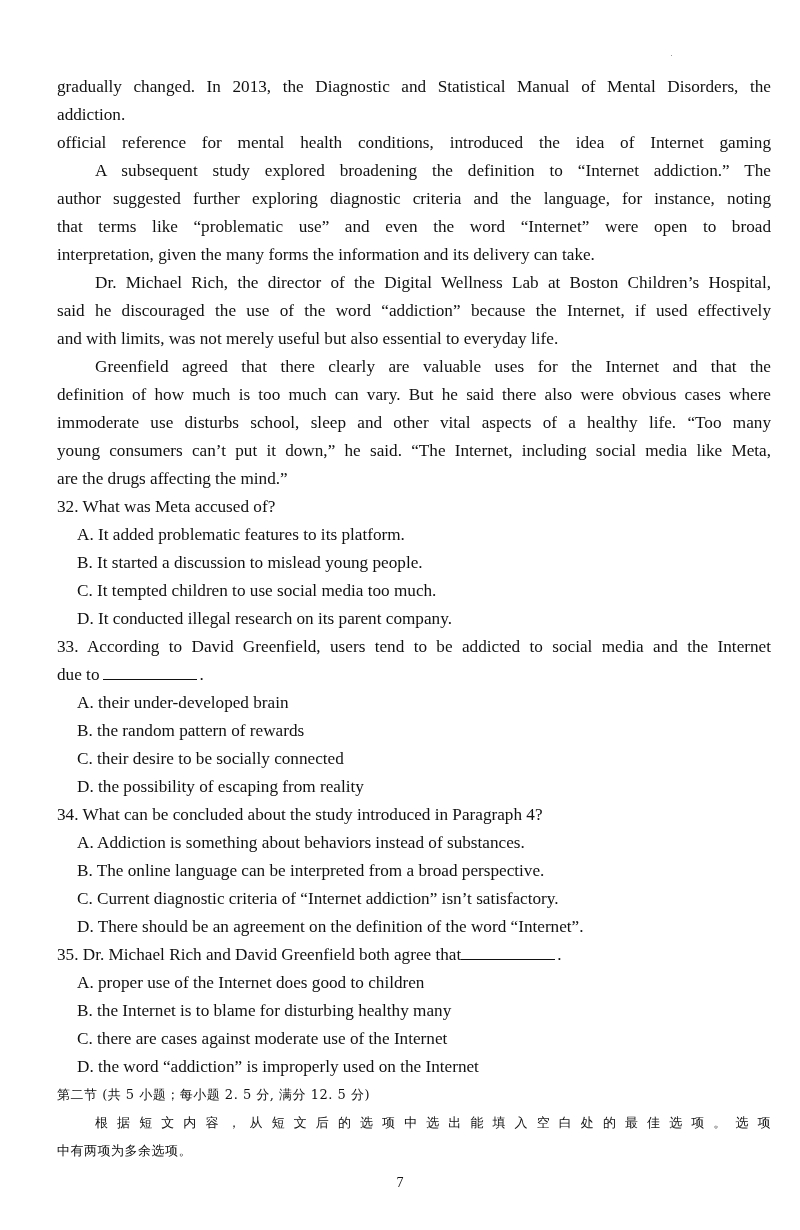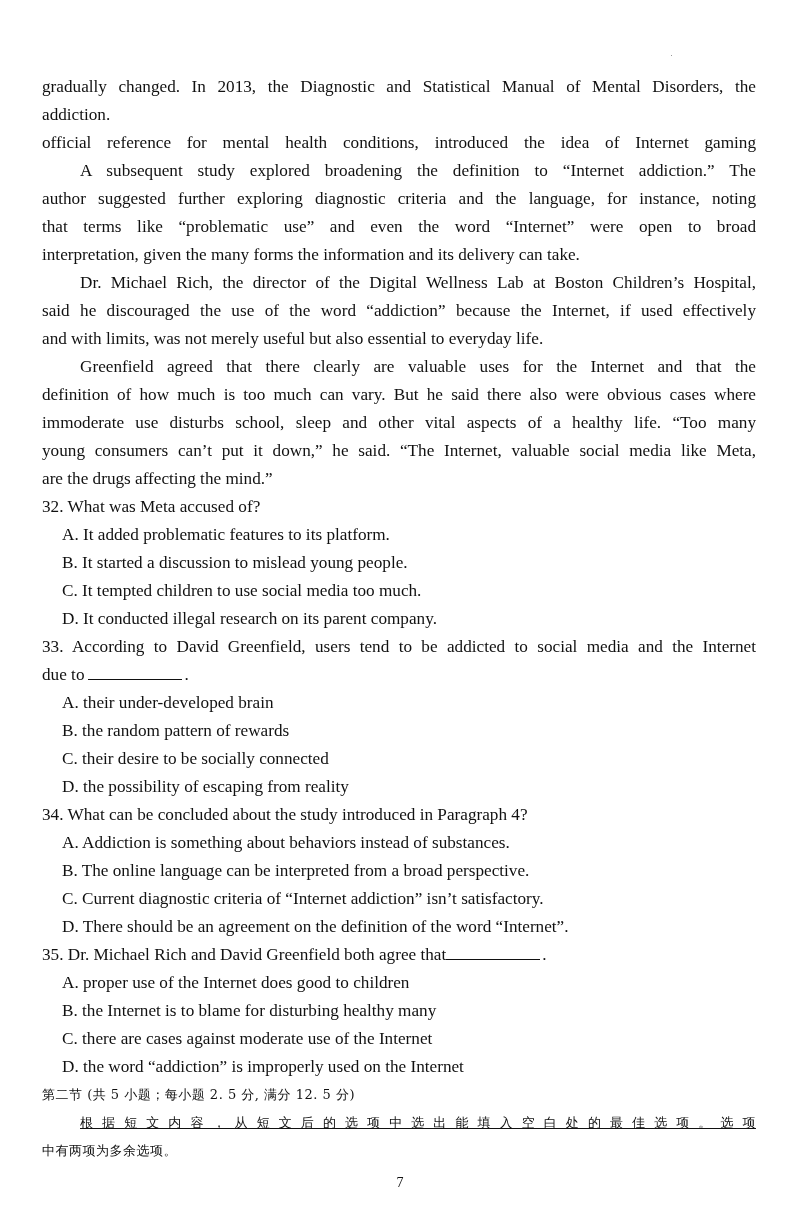--- a/index.html
+++ b/index.html
@@ -1,28 +1,28 @@
 <!DOCTYPE html>
 <html><head>
 <meta charset="utf-8">
 <style>
   html, body { margin: 0; padding: 0; background: #ffffff; }
   body {
     width: 800px; height: 1230px; position: relative; overflow: hidden;
     font-family: "Liberation Serif", "DejaVu Serif", serif;
     color: #111111;
   }
-  .page { position: absolute; left: 42px; top: 73px; width: 714px; }
+  .page { position: absolute; left: 57px; top: 73px; width: 714px; }
   .line { font-size: 17.2px; line-height: 28px; height: 28px; white-space: nowrap; }
   .just { text-align: justify; text-align-last: justify; white-space: normal; }
   .indent { padding-left: 38px; }
   .opt { padding-left: 20px; }
   .blank { display: inline-block; border-bottom: 1px solid #111; width: 94px; height: 16px; vertical-align: baseline; margin: 0 2px 0 4px; }
   .cn { font-family: "DejaVu Serif", "Liberation Serif", serif; font-size: 13px; letter-spacing: 0.5px; }
-  .cn-just { text-align: justify; text-align-last: justify; text-decoration: underline; }
+  .cn-just { text-align: justify; text-align-last: justify; }
   .page-num { position: absolute; top: 1175px; left: 0; width: 800px; text-align: center; font-size: 14px; }
   .dot { position: absolute; left: 671px; top: 55px; width: 1px; height: 1px; background: #999; }
 </style>
 </head>
 <body>
 
 <div class="dot"></div>
 
 <div class="page">
   <div id="passage">
@@ -32,21 +32,21 @@
       <div class="line just indent">A subsequent study explored broadening the definition to “Internet addiction.” The</div>
       <div class="line just">author suggested further exploring diagnostic criteria and the language, for instance, noting</div>
       <div class="line just">that terms like “problematic use” and even the word “Internet” were open to broad</div>
       <div class="line">interpretation, given the many forms the information and its delivery can take.</div>
       <div class="line just indent">Dr. Michael Rich, the director of the Digital Wellness Lab at Boston Children’s Hospital,</div>
       <div class="line just">said he discouraged the use of the word “addiction” because the Internet, if used effectively</div>
       <div class="line">and with limits, was not merely useful but also essential to everyday life.</div>
       <div class="line just indent">Greenfield agreed that there clearly are valuable uses for the Internet and that the</div>
       <div class="line just">definition of how much is too much can vary. But he said there also were obvious cases where</div>
       <div class="line just">immoderate use disturbs school, sleep and other vital aspects of a healthy life. “Too many</div>
-      <div class="line just">young consumers can’t put it down,” he said. “The Internet, valuable social media like Meta,</div>
+      <div class="line just">young consumers can’t put it down,” he said. “The Internet, including social media like Meta,</div>
       <div class="line">are the drugs affecting the mind.”</div>
     </div>
 
   <div id="q32">
     <div class="line">32. What was Meta accused of?</div>
     <div class="line opt">A. It added problematic features to its platform.</div>
     <div class="line opt">B. It started a discussion to mislead young people.</div>
     <div class="line opt">C. It tempted children to use social media too much.</div>
     <div class="line opt">D. It conducted illegal research on its parent company.</div>
   </div>

